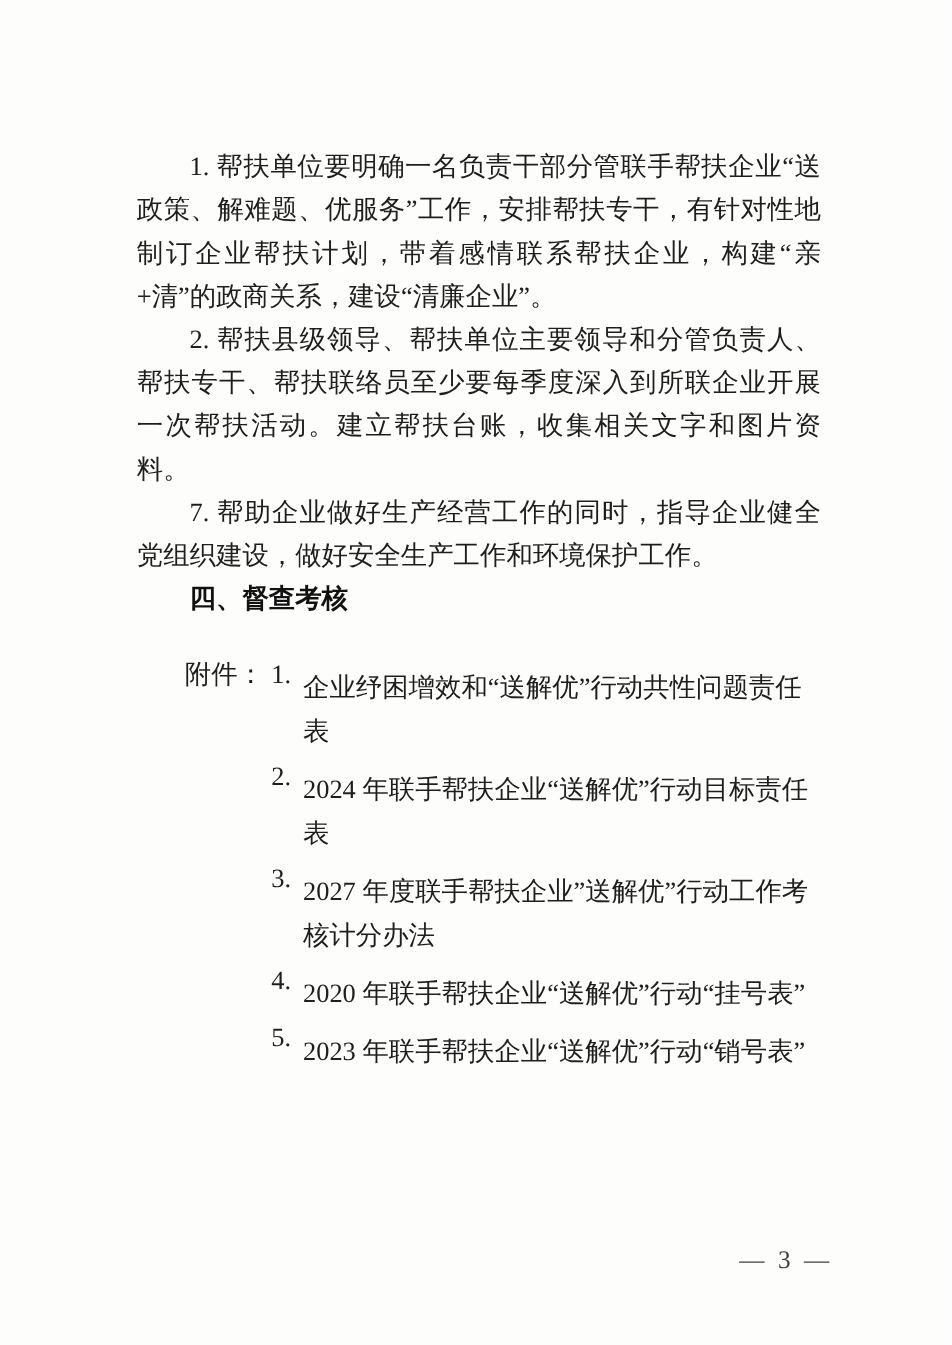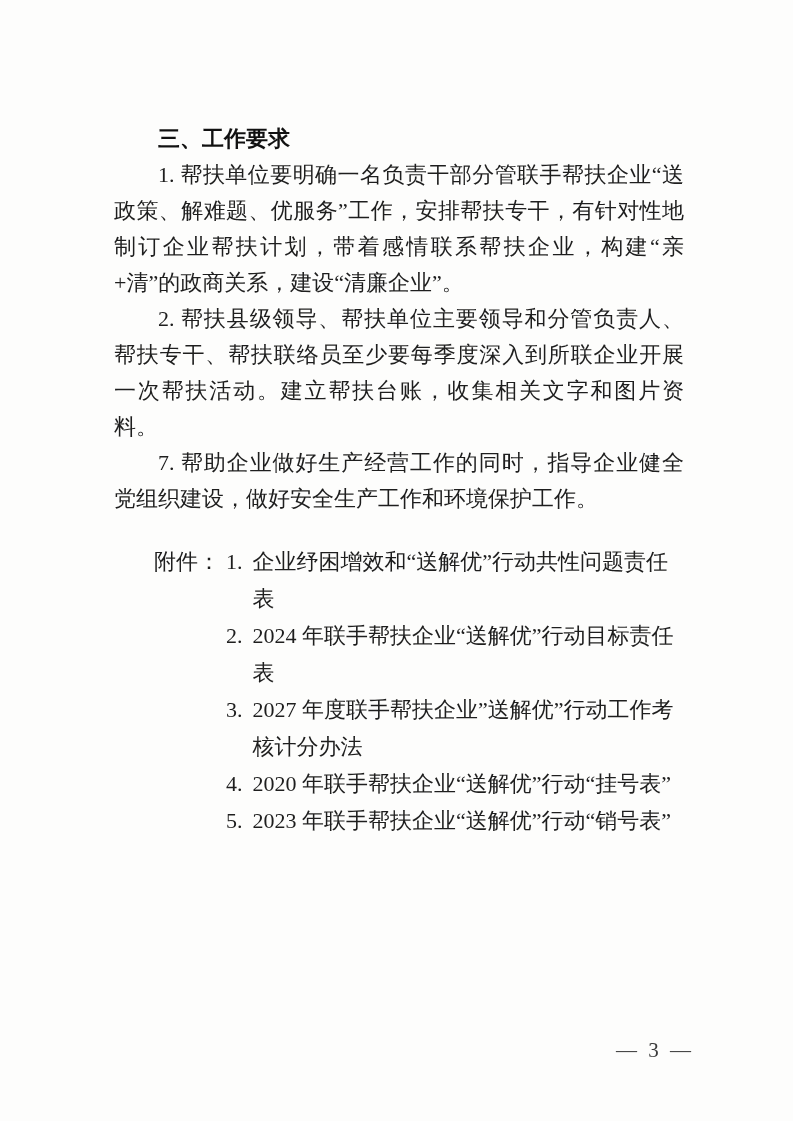--- a/index.html
+++ b/index.html
@@ -60,46 +60,47 @@
   .att-item {
     display: flex;
     align-items: flex-start;
   }
   .att-num {
     flex: 0 0 auto;
     margin-right: 10px;
   }
   .att-text {
     max-width: 432px;
+    margin-top: 11px;
   }
   .page-number {
     position: absolute;
     top: 1038px;
     left: 616px;
     font-size: 21px;
     color: #3c3c3c;
     letter-spacing: 3px;
     white-space: nowrap;
   }
 </style>
 </head>
 <body>
 
 <div class="page">
   <div class="content">
 
-    <h2 class="sec-heading">三、工作要求</h2>
 
     <p class="para">1. 帮扶单位要明确一名负责干部分管联手帮扶企业“送政策、解难题、优服务”工作，安排帮扶专干，有针对性地制订企业帮扶计划，带着感情联系帮扶企业，构建“亲+清”的政商关系，建设“清廉企业”。</p>
 
     <p class="para">2. 帮扶县级领导、帮扶单位主要领导和分管负责人、帮扶专干、帮扶联络员至少要每季度深入到所联企业开展一次帮扶活动。建立帮扶台账，收集相关文字和图片资料。</p>
 
 
     <p class="para">7. 帮助企业做好生产经营工作的同时，指导企业健全党组织建设，做好安全生产工作和环境保护工作。</p>
 
+    <h2 class="sec-heading">四、督查考核</h2>
 
 
     <div class="attachments">
       <span class="att-label">附件：</span>
       <div class="att-items">
 
         <div class="att-item">
           <span class="att-num">1.</span>
           <span class="att-text">企业纾困增效和“送解优”行动共性问题责任表</span>
         </div>

